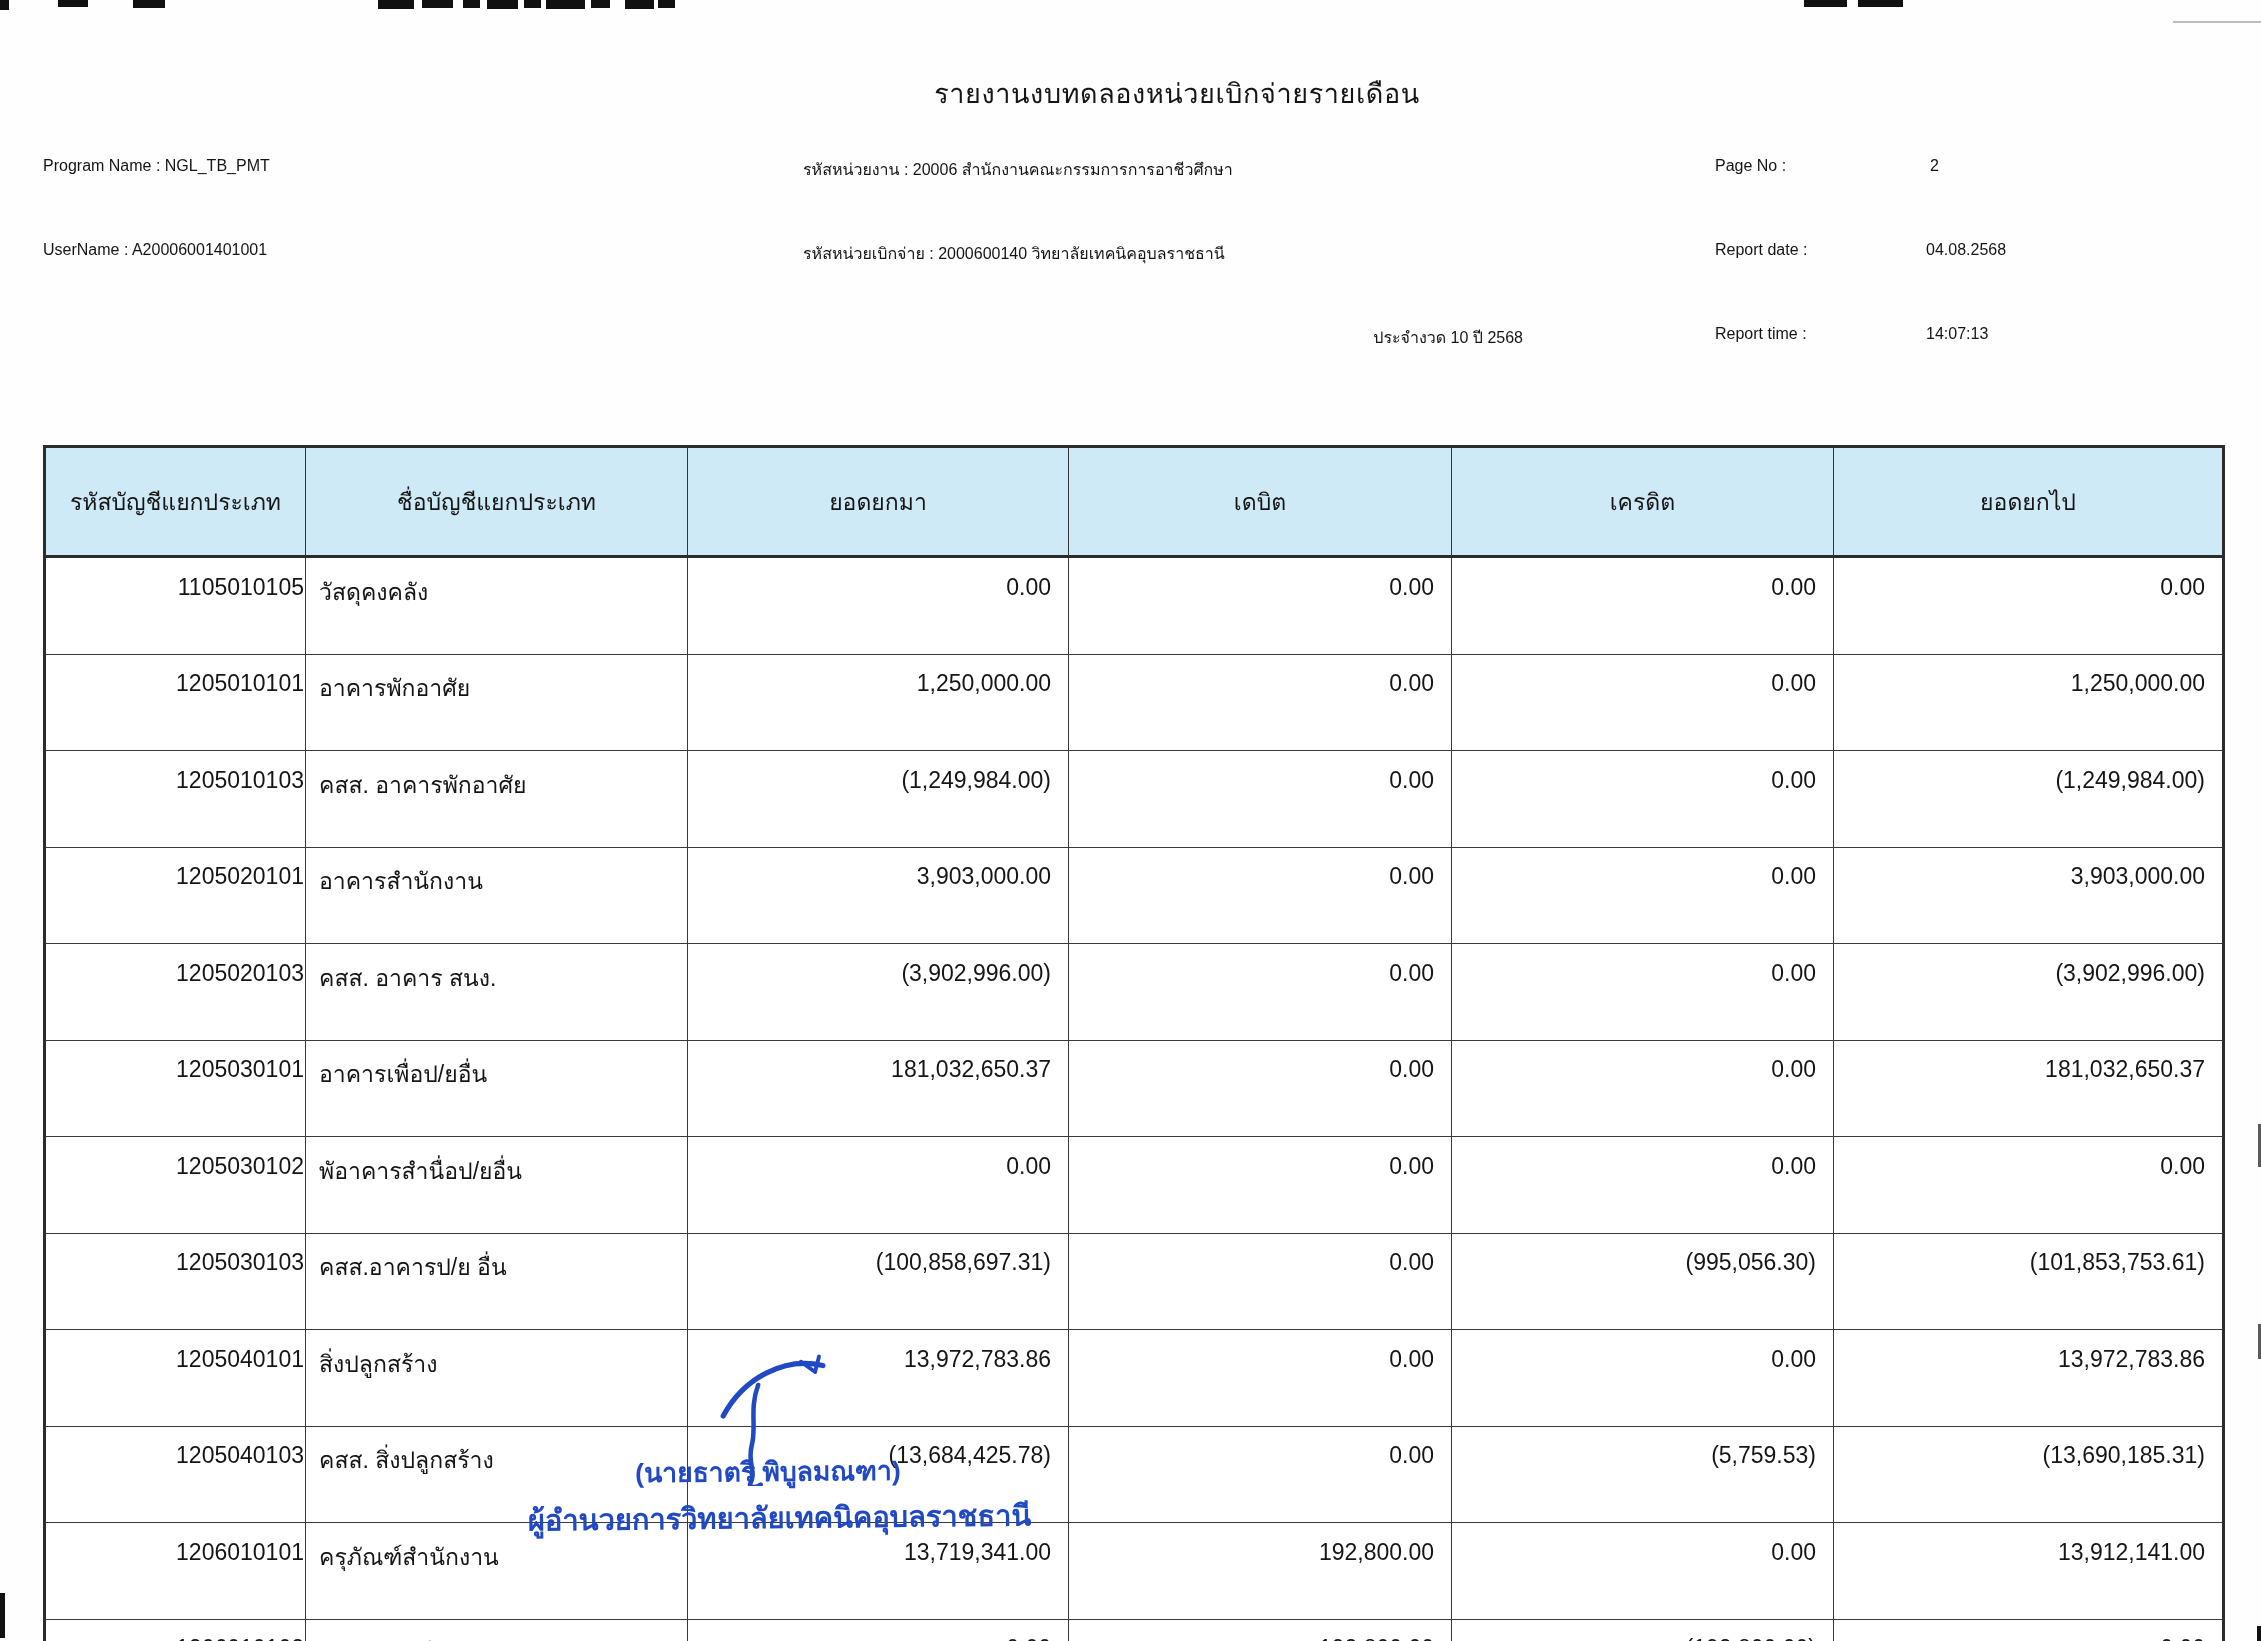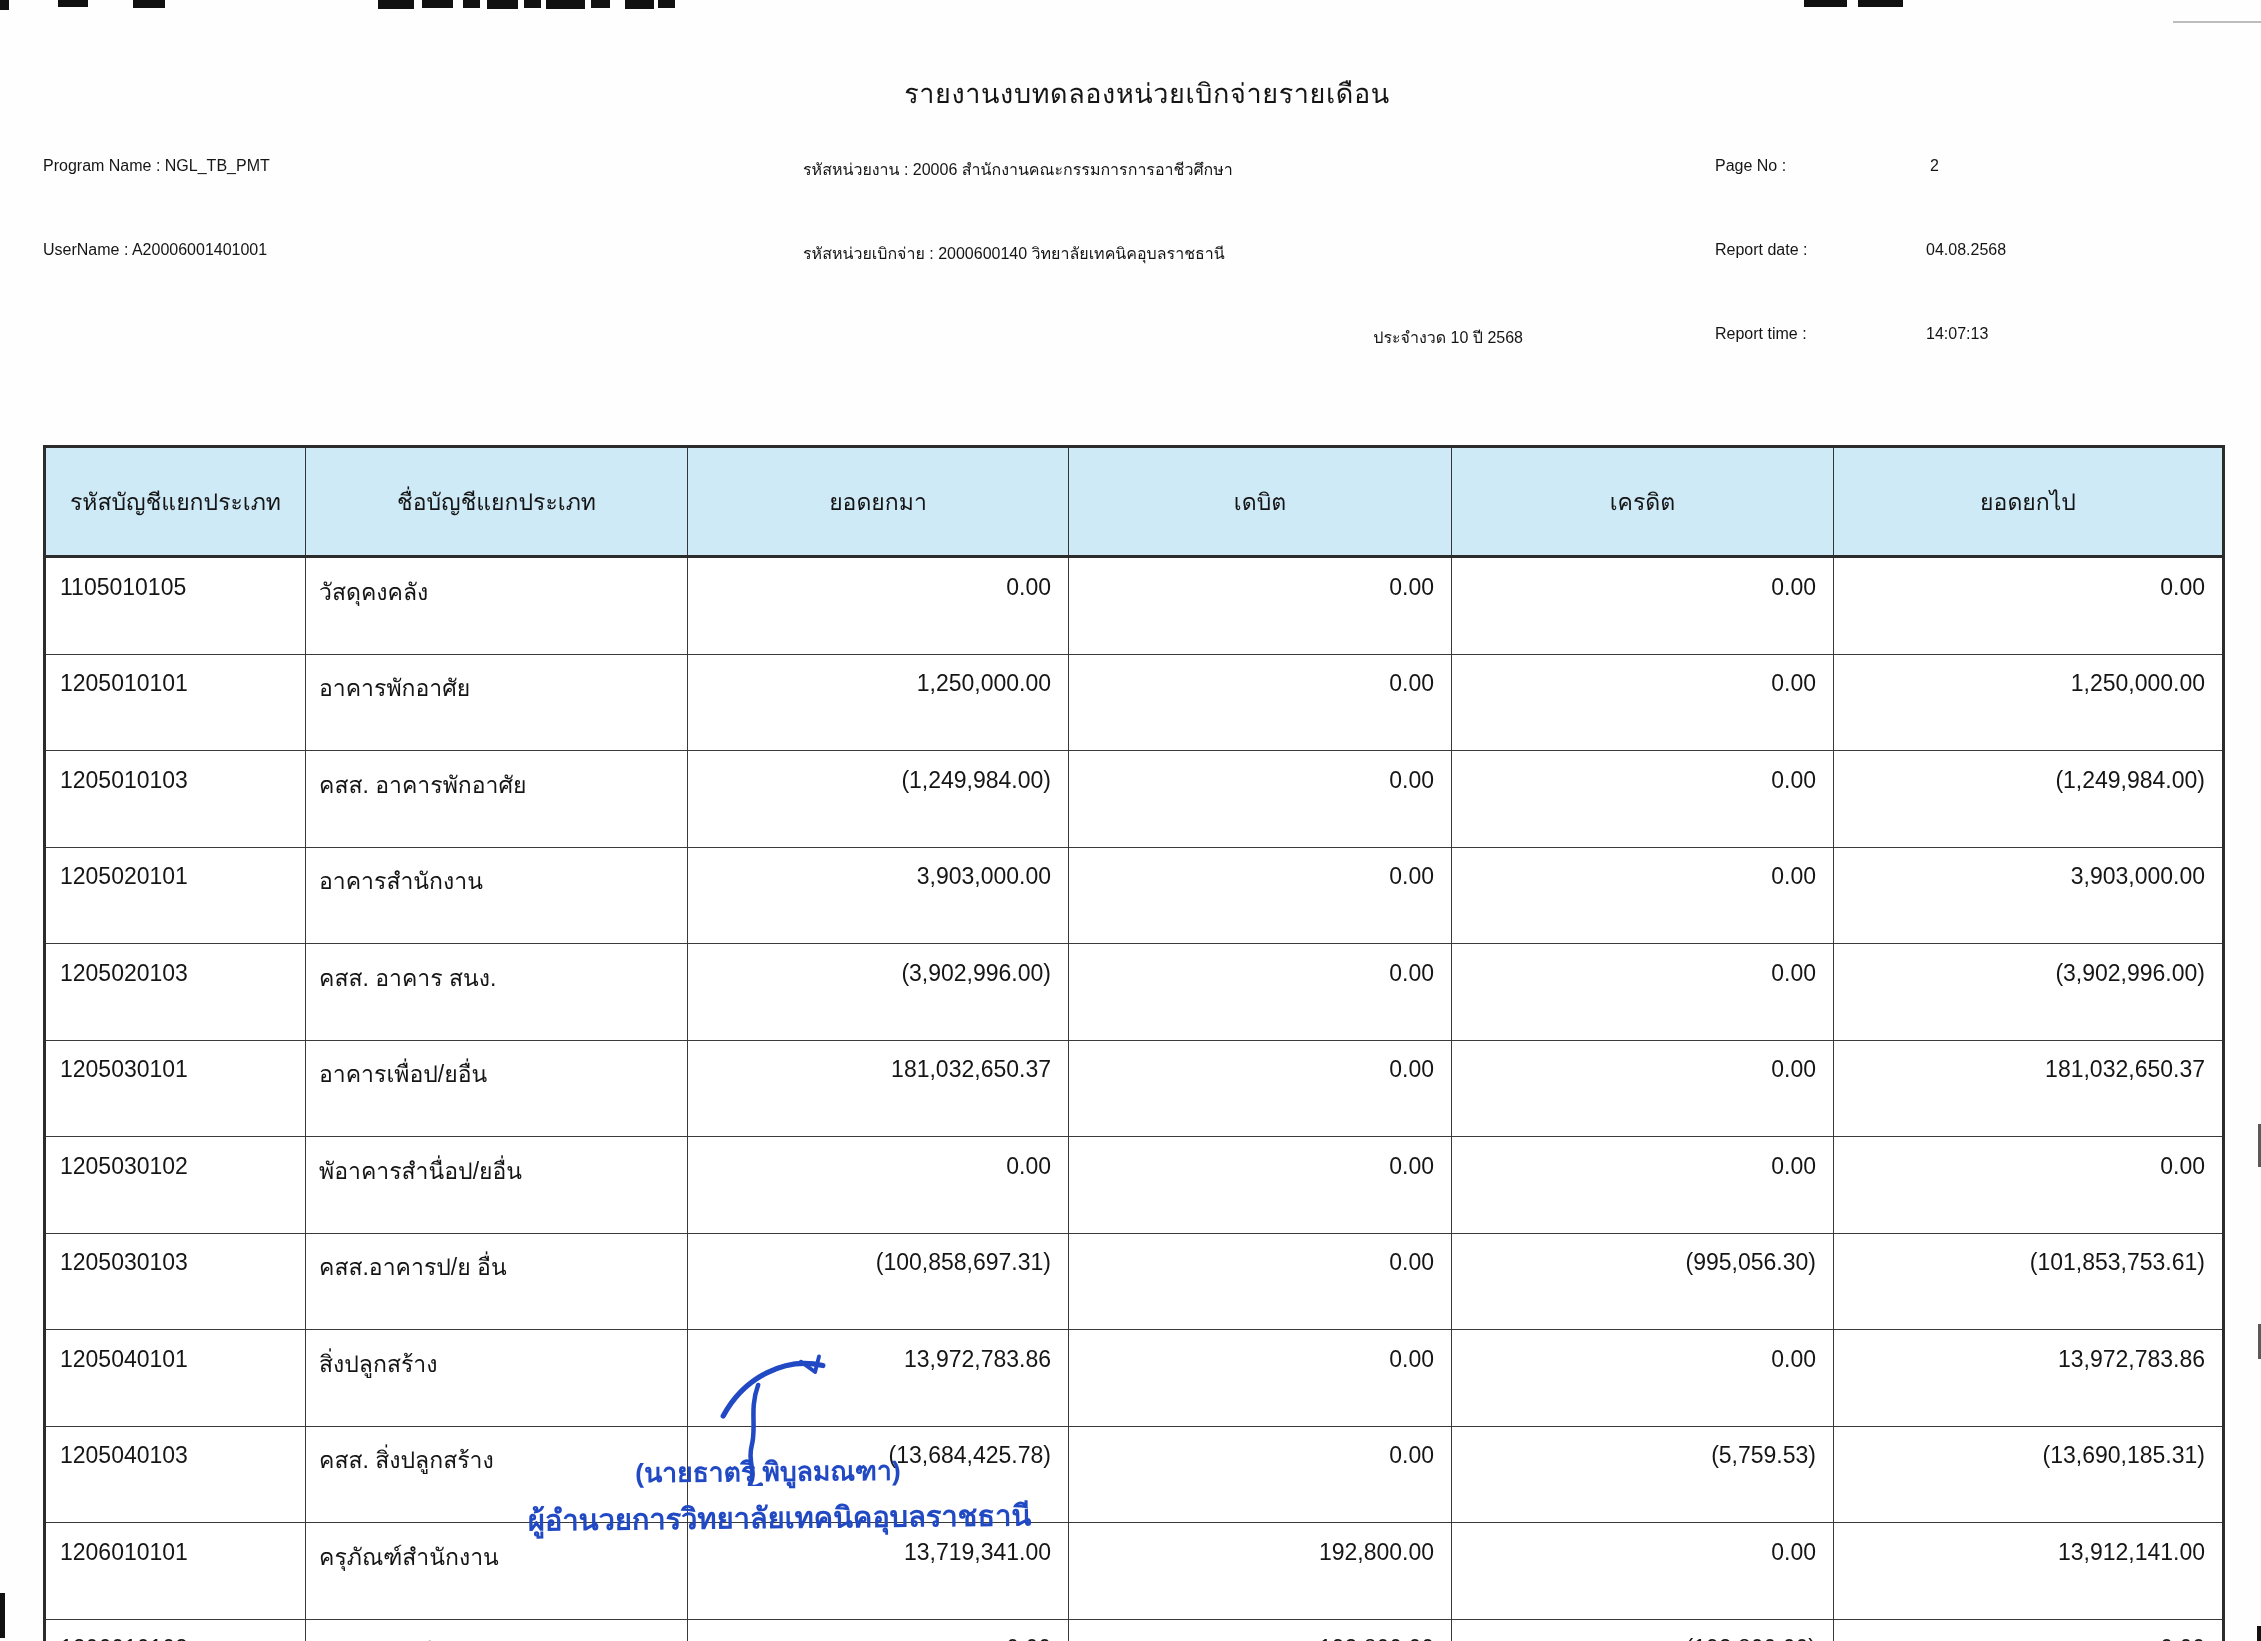--- a/index.html
+++ b/index.html
@@ -6,21 +6,21 @@
   .page{
     position:relative;
     width:2261px;height:1642px;
     background:#fefefe;
     overflow:hidden;
     font-family:"Liberation Sans","DejaVu Sans",sans-serif;
     color:#151515;
   }
   .abs{position:absolute;white-space:nowrap;}
   .doc-title{
-    top:72px;left:718px;width:858px;
+    top:72px;left:748px;width:858px;
     text-align:center;font-size:27px;letter-spacing:0.6px;
   }
   .h-text{font-size:16px;}
   .center-box{text-align:right;}
   
   .tb{
     position:absolute;left:43px;top:445px;width:2179px;
     border-collapse:collapse;table-layout:fixed;
     background:#fff;border:3.2px solid #2c2c2c;
   }
@@ -31,21 +31,21 @@
     text-align:center;vertical-align:middle;
     border:1.9px solid #353535;border-bottom:3.2px solid #2c2c2c;
   }
   .tb td{
     height:79px;
     font-size:23px;
     vertical-align:top;padding-top:15.5px;
     border:1.9px solid #3a3a3a;
     overflow:hidden;
   }
-  .tb td.code{padding-left:14px;text-align:left;}
+  .tb td.code{padding-left:14px;text-align:right;}
   .tb td.name{padding-left:13px;text-align:left;}
   .tb td.num{text-align:right;padding-right:17px;}
   
   .ink{color:#2149c4;font-weight:bold;z-index:5;}
   .stamp-name{top:1451px;left:605px;width:326px;text-align:center;font-size:26.5px;transform:rotate(-0.5deg);}
   .stamp-title{top:1495px;left:528px;width:494px;text-align:center;font-size:29px;transform:rotate(-0.6deg);}
   .sig{position:absolute;left:718px;top:1350px;z-index:5;}
   
   .art{position:absolute;background:#111;display:block;}
   .art.gray{background:#bdbdbd;}

